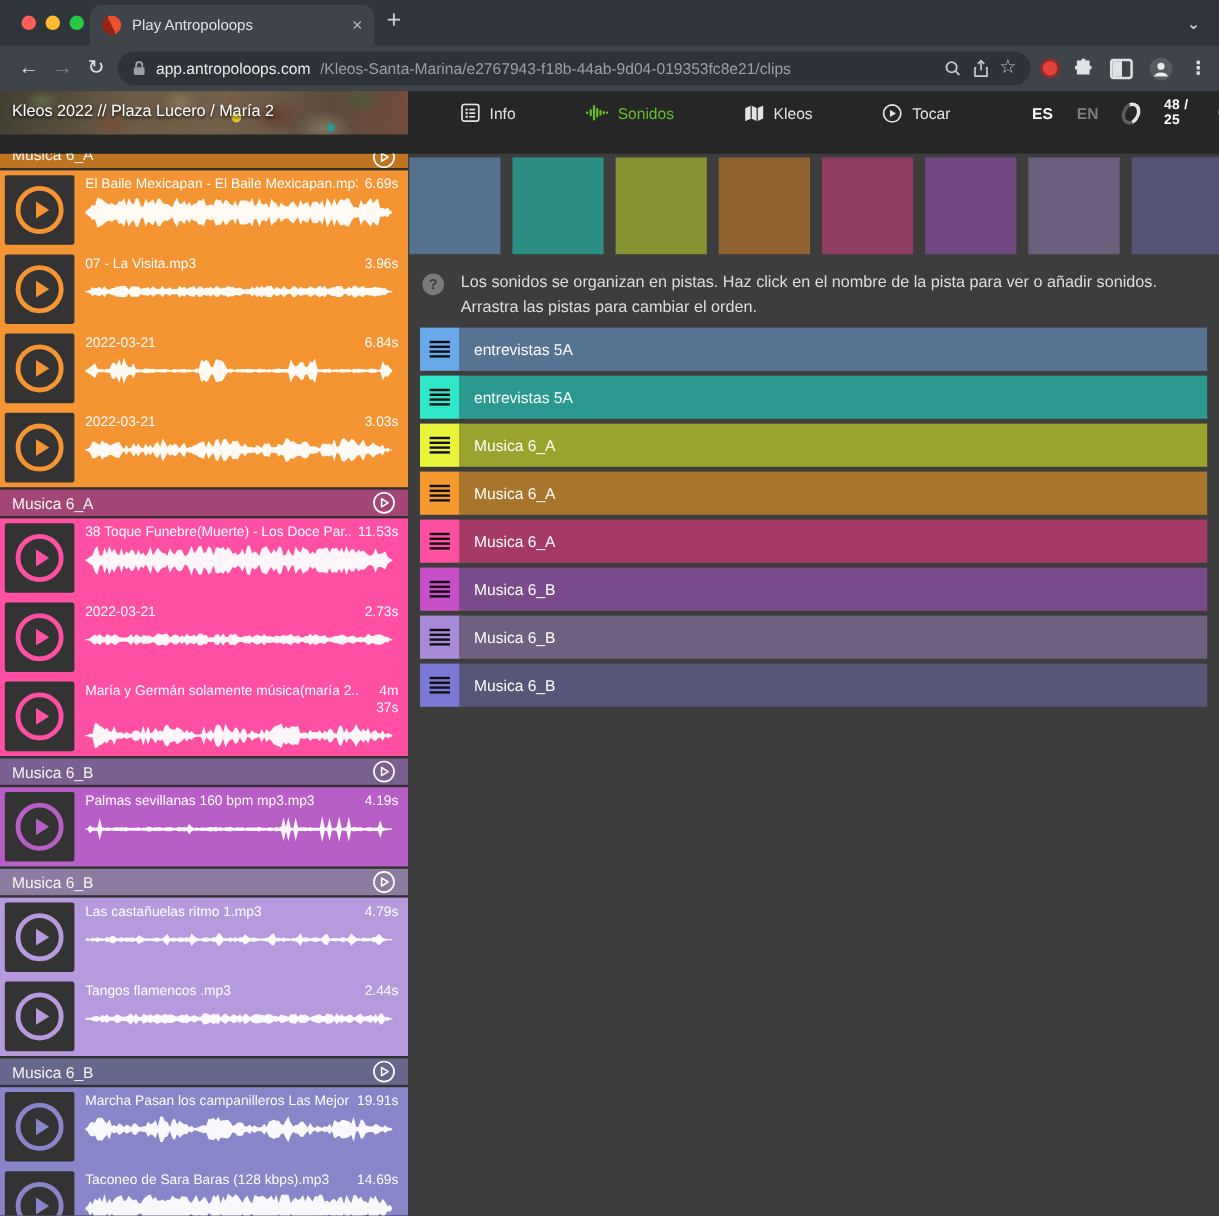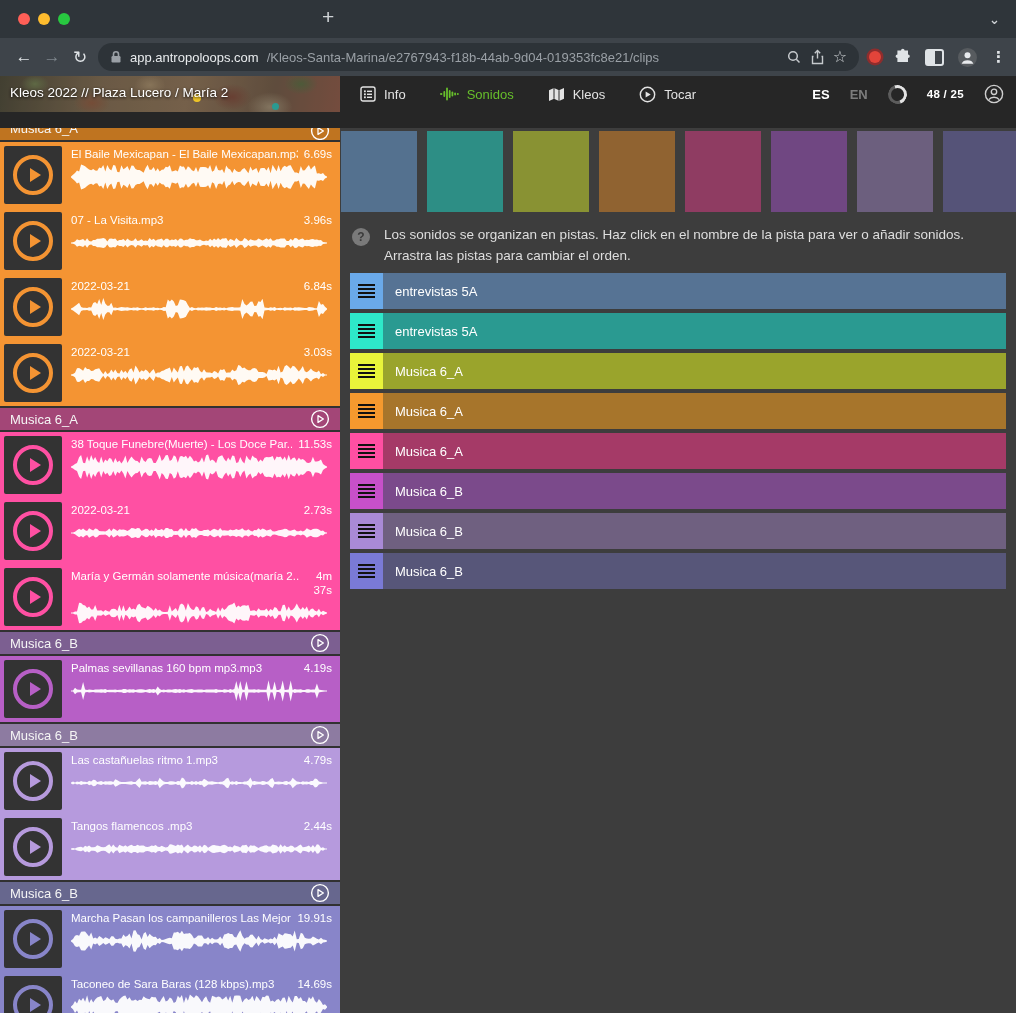--- a/index.html
+++ b/index.html
@@ -44,21 +44,21 @@
       radial-gradient(24px 15px at 301px 8px,#5a6a44,transparent 70%),
       radial-gradient(32px 21px at 270px 31px,#9a8a72,transparent 70%),
       linear-gradient(100deg,#4c4a3a 0%,#7d6a52 30%,#8a7258 55%,#6f5a48 80%,#8a5a4a 100%);}
   .cover::after{content:"";position:absolute;inset:0;background:rgba(20,15,10,.18);}
   .projtitle{position:absolute;left:10px;top:9px;z-index:2;color:#fff;font-size:13.5px;
              text-shadow:0 1px 3px rgba(0,0,0,.9);white-space:nowrap;}
   .pin{position:absolute;left:193px;top:18px;width:8px;height:8px;border-radius:50%;background:#f2c728;z-index:1;}
   .pin2{position:absolute;left:272px;top:27px;width:7px;height:7px;border-radius:50%;background:#2a9a91;z-index:1;}
   .appnav{position:absolute;left:340px;right:0;top:0;height:36px;display:flex;align-items:center;
           padding:0 12px 0 20px;gap:34px;}
-  .navitem{display:flex;align-items:center;gap:8px;color:#e3e3e3;font-size:13px;white-space:nowrap;}
+  .navitem{display:flex;align-items:center;gap:8px;color:#e3e3e3;font-size:13px;white-space:nowrap;margin-left:24px;}
   .navitem.active{color:#67bf2b;}
   .navspacer{flex:1;}
   .langwrap{display:flex;align-items:center;gap:20px;}
   .lang-es{color:#fff;font-size:13px;font-weight:bold;}
   .lang-en{color:#7d7d7d;font-size:13px;font-weight:bold;}
   .spinner{width:13px;height:13px;border-radius:50%;border:3px solid #e3e3e3;
            border-left-color:#5c5c5c;border-bottom-color:#5c5c5c;transform:rotate(25deg);}
   .counter{color:#fff;font-size:11.5px;font-weight:bold;letter-spacing:.3px;}
   
   .content{display:flex;height:901px;}
@@ -98,20 +98,25 @@
 </style>
 </head>
 <body>
 
 <div class="tabstrip">
   <div class="traffic">
     <div class="light" style="background:#ff5f57"></div>
     <div class="light" style="background:#febc2e"></div>
     <div class="light" style="background:#28c840"></div>
   </div>
+  <div class="tab">
+    <span class="favicon"></span>
+    <span class="tabtitle">Play Antropoloops</span>
+    <span class="tabclose">×</span>
+  </div>
   <div class="newtab">+</div>
   <div class="tabchevron">⌄</div>
 </div>
 
 <div class="toolbar">
   <div class="navbtn">←</div>
   <div class="navbtn fwd">→</div>
   <div class="navbtn">↻</div>
   <div class="omnibox">
     <span class="boxicon">

